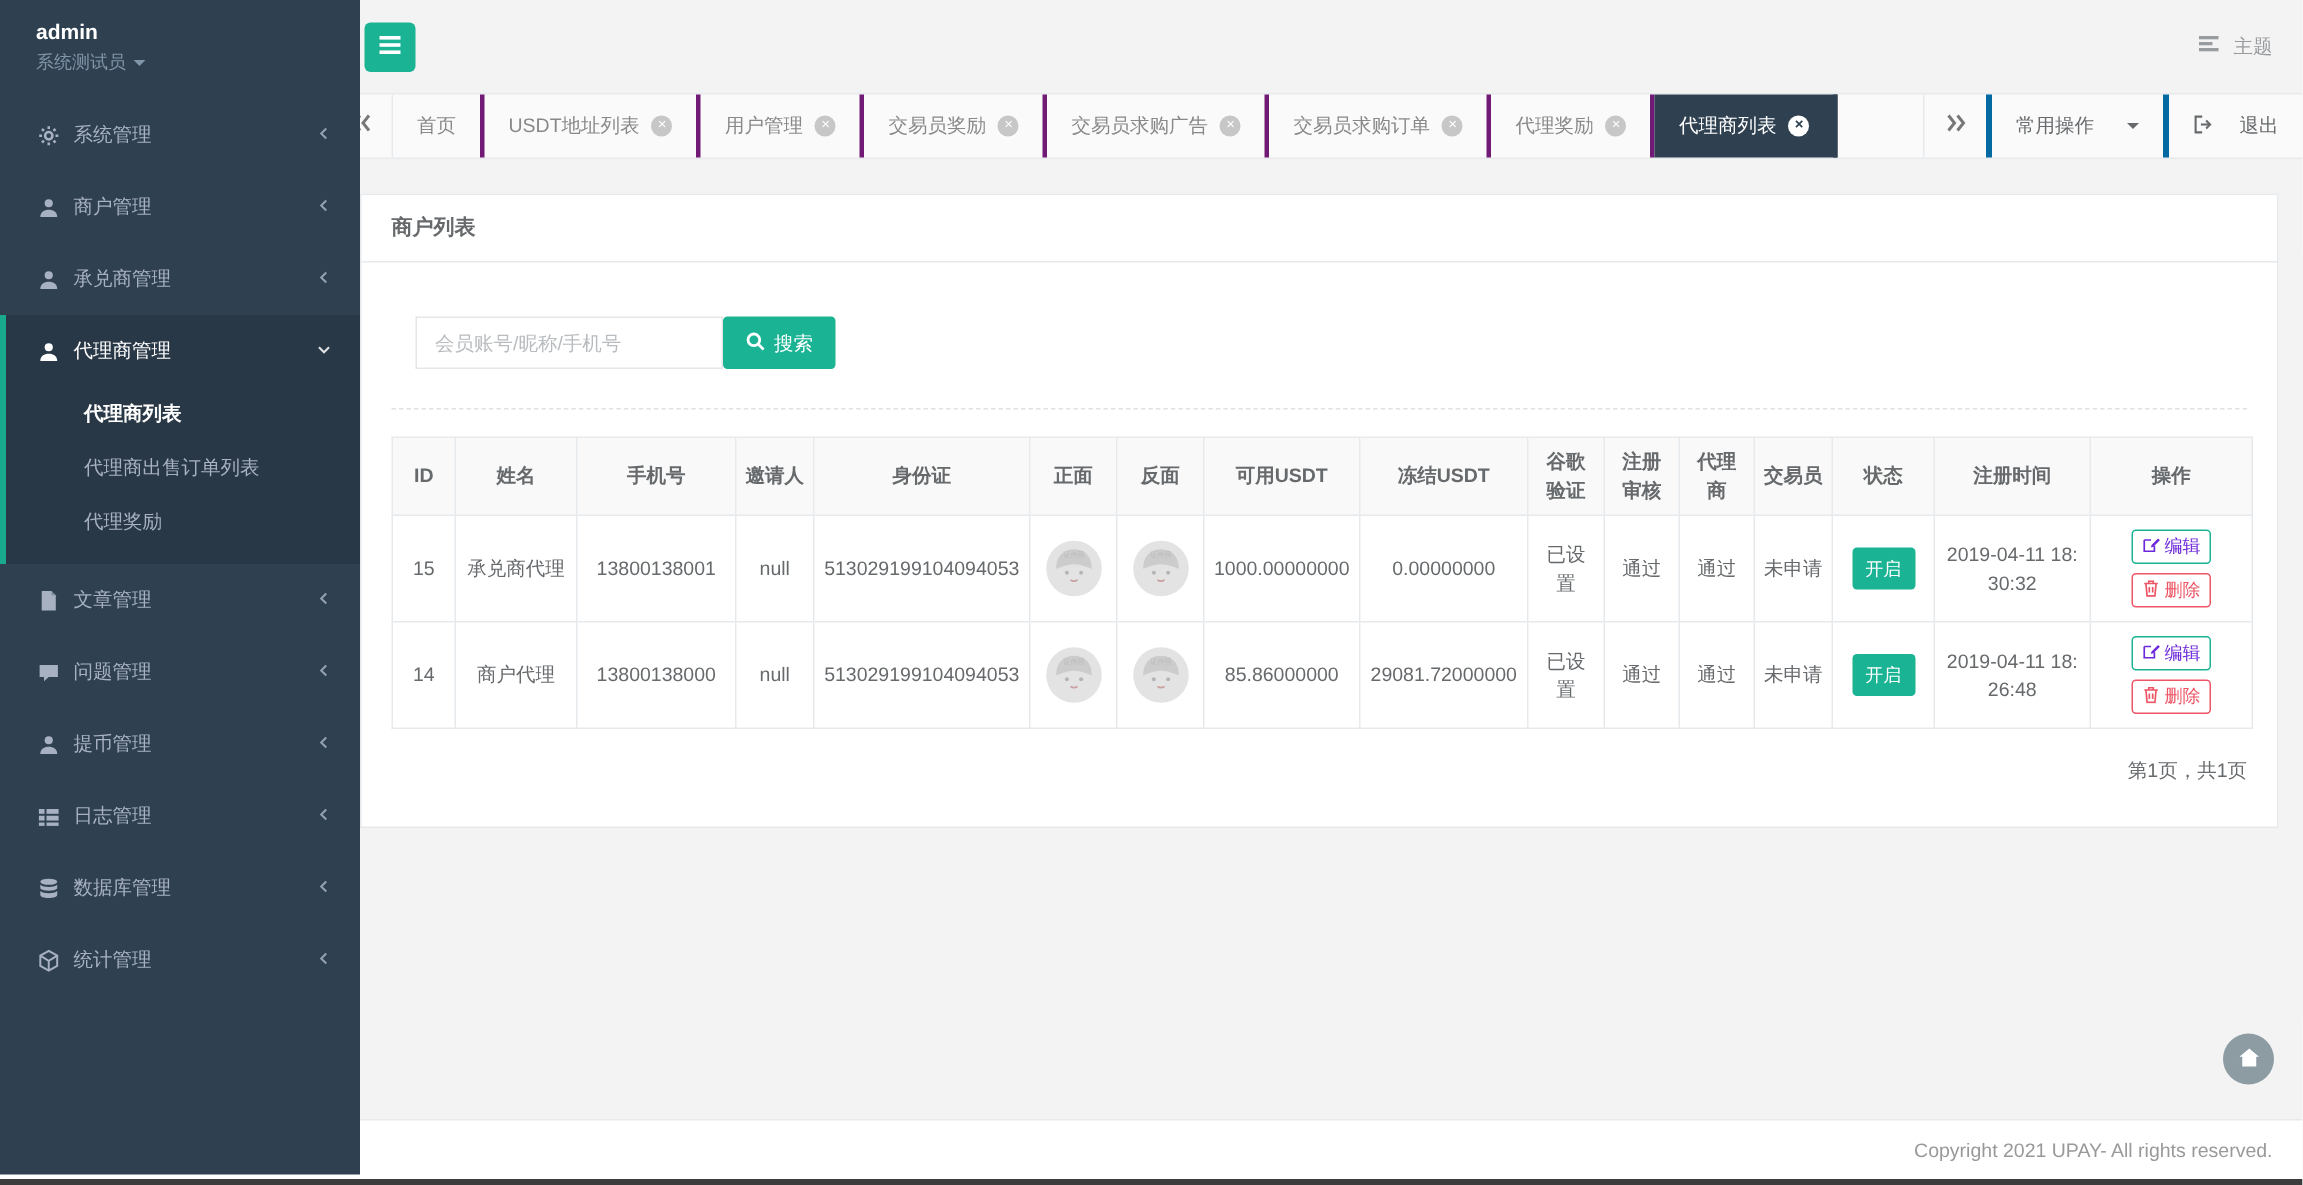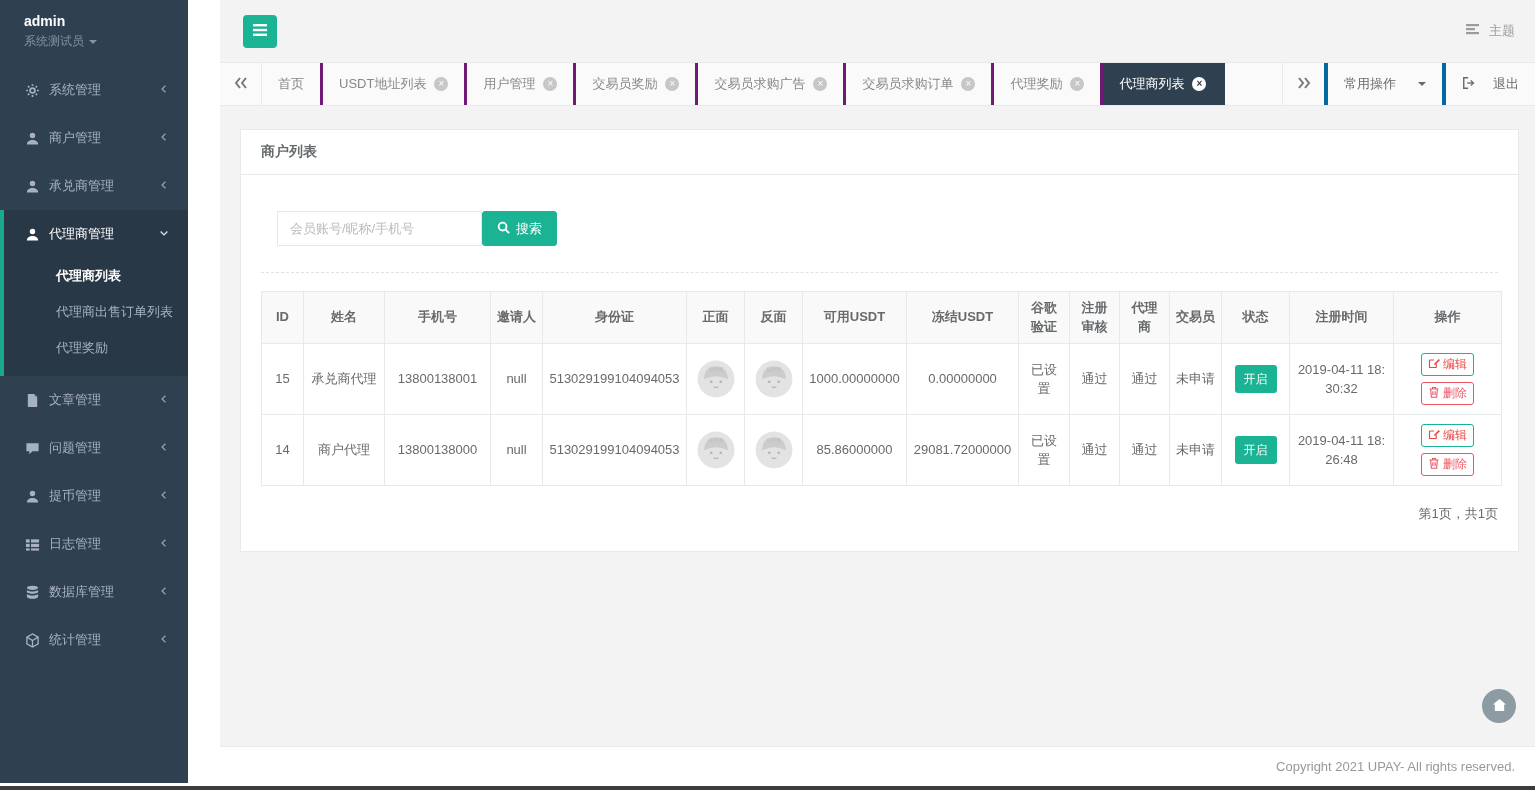--- a/index.html
+++ b/index.html
@@ -2,21 +2,21 @@
 <html><head>
 <meta charset="utf-8">
 <style>
   * { margin:0; padding:0; box-sizing:border-box; }
   html,body { width:1535px; height:790px; overflow:hidden; }
   body { font-family:"Liberation Sans","DejaVu Sans",sans-serif; color:#676a6c; background:#fff; position:relative; }
 
   .page { position:relative; width:1535px; height:790px; overflow:hidden; }
 
   
-  .sidebar { position:absolute; left:0; top:0; width:188px; height:783px; background:#2f4050; z-index:5; }
+  .sidebar { position:absolute; left:0; top:0; width:240px; height:783px; background:#2f4050; z-index:5; }
   .side-head { padding:13px 0 16px 24px; }
   .admin-name { color:#ffffff; font-weight:bold; font-size:14px; }
   .admin-role { color:#8095a8; font-size:12px; margin-top:4px; cursor:pointer; }
   .caret { display:inline-block; width:0; height:0; border-left:4px solid transparent; border-right:4px solid transparent; border-top:4px solid #8095a8; margin-left:5px; vertical-align:middle; }
   .nav-item { display:flex; align-items:center; padding:15px 18px 15px 25px; color:#a7b1c2; font-size:13px; cursor:pointer; }
   .nav-item .nav-ico { width:15px; height:15px; margin-right:9px; flex:none; }
   .nav-item .nav-label { flex:1; }
   .nav-item svg.chev { width:12px; height:12px; opacity:.85; }
   .nav-group.active { background:#293846; border-left:4px solid #19aa8d; }
   .nav-group.active .nav-item { padding-left:21px; color:#ffffff; }
@@ -60,21 +60,21 @@
   .dashed { border-top:1px dashed #dfe2e5; margin:26px 0 18px 0; }
 
   table.grid { width:100%; border-collapse:collapse; table-layout:fixed; }
   .grid th, .grid td { border:1px solid #e7eaec; text-align:center; font-size:13px; color:#676a6c; padding:4px 6px; word-break:break-all; }
   .grid th { height:52px; background:#f9f9f9; font-weight:bold; line-height:1.45; }
   .grid td { height:71px; line-height:1.5; background:#fff; }
   .avatar { width:38px; height:38px; border-radius:50%; display:inline-block; vertical-align:middle; cursor:pointer; }
   .badge-on { display:inline-block; background:#1ab394; color:#fff; font-size:12px; padding:5px 9px; border-radius:3px; }
   .act-btn { display:inline-flex; align-items:center; gap:3px; font-size:12px; padding:2px 6px; border-radius:3px; background:#fff; cursor:pointer; font-family:inherit; }
   .act-btn svg { width:12px; height:12px; }
-  .act-edit { border:1px solid #1ab394; color:#ef4444; }
+  .act-edit { border:1px solid #1ab394; color:#6d28d9; }
   .act-del  { border:1px solid #ed5565; color:#ed5565; margin-top:6px; }
   .act-wrap { display:flex; flex-direction:column; align-items:center; }
 
   .pagination { text-align:right; font-size:13px; color:#676a6c; margin-top:19px; }
 
   
   .footer { position:absolute; left:220px; right:0; bottom:4px; height:40px; background:#fff; border-top:1px solid #e7eaec; display:flex; align-items:center; justify-content:flex-end; padding-right:20px; font-size:13px; color:#999; }
   .home-fab { position:absolute; right:19px; bottom:67px; width:34px; height:34px; border-radius:50%; background:#8d9ba3; border:none; cursor:pointer; display:flex; align-items:center; justify-content:center; z-index:6; }
   .home-fab svg { width:15px; height:14px; }
   .bottom-line { position:absolute; left:0; bottom:0; width:100%; height:4px; background:#3c3c3c; }

